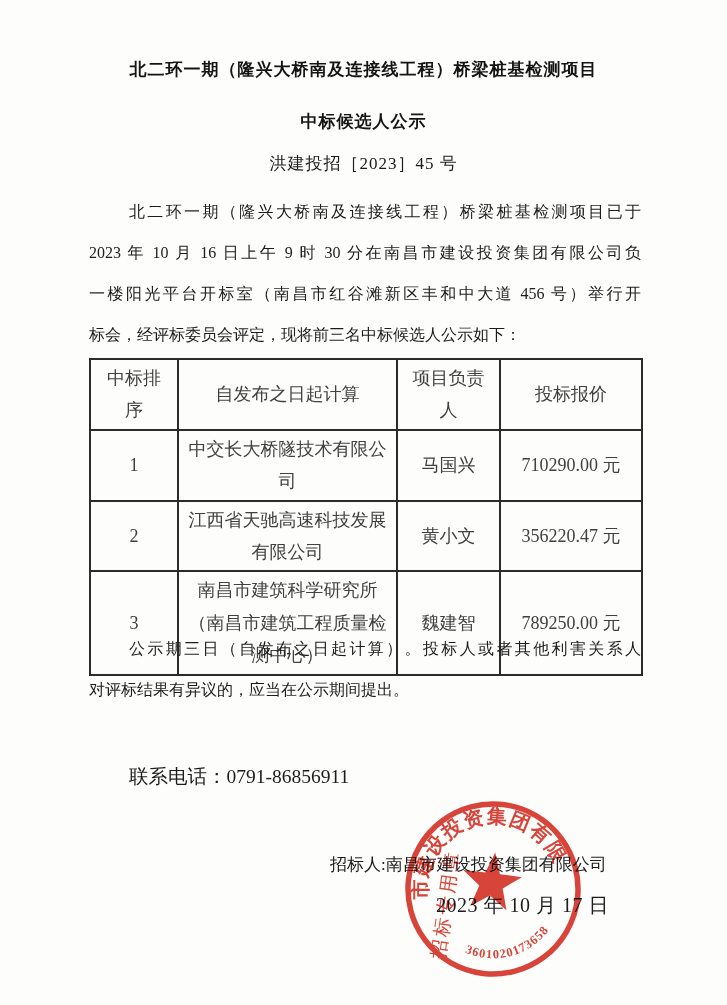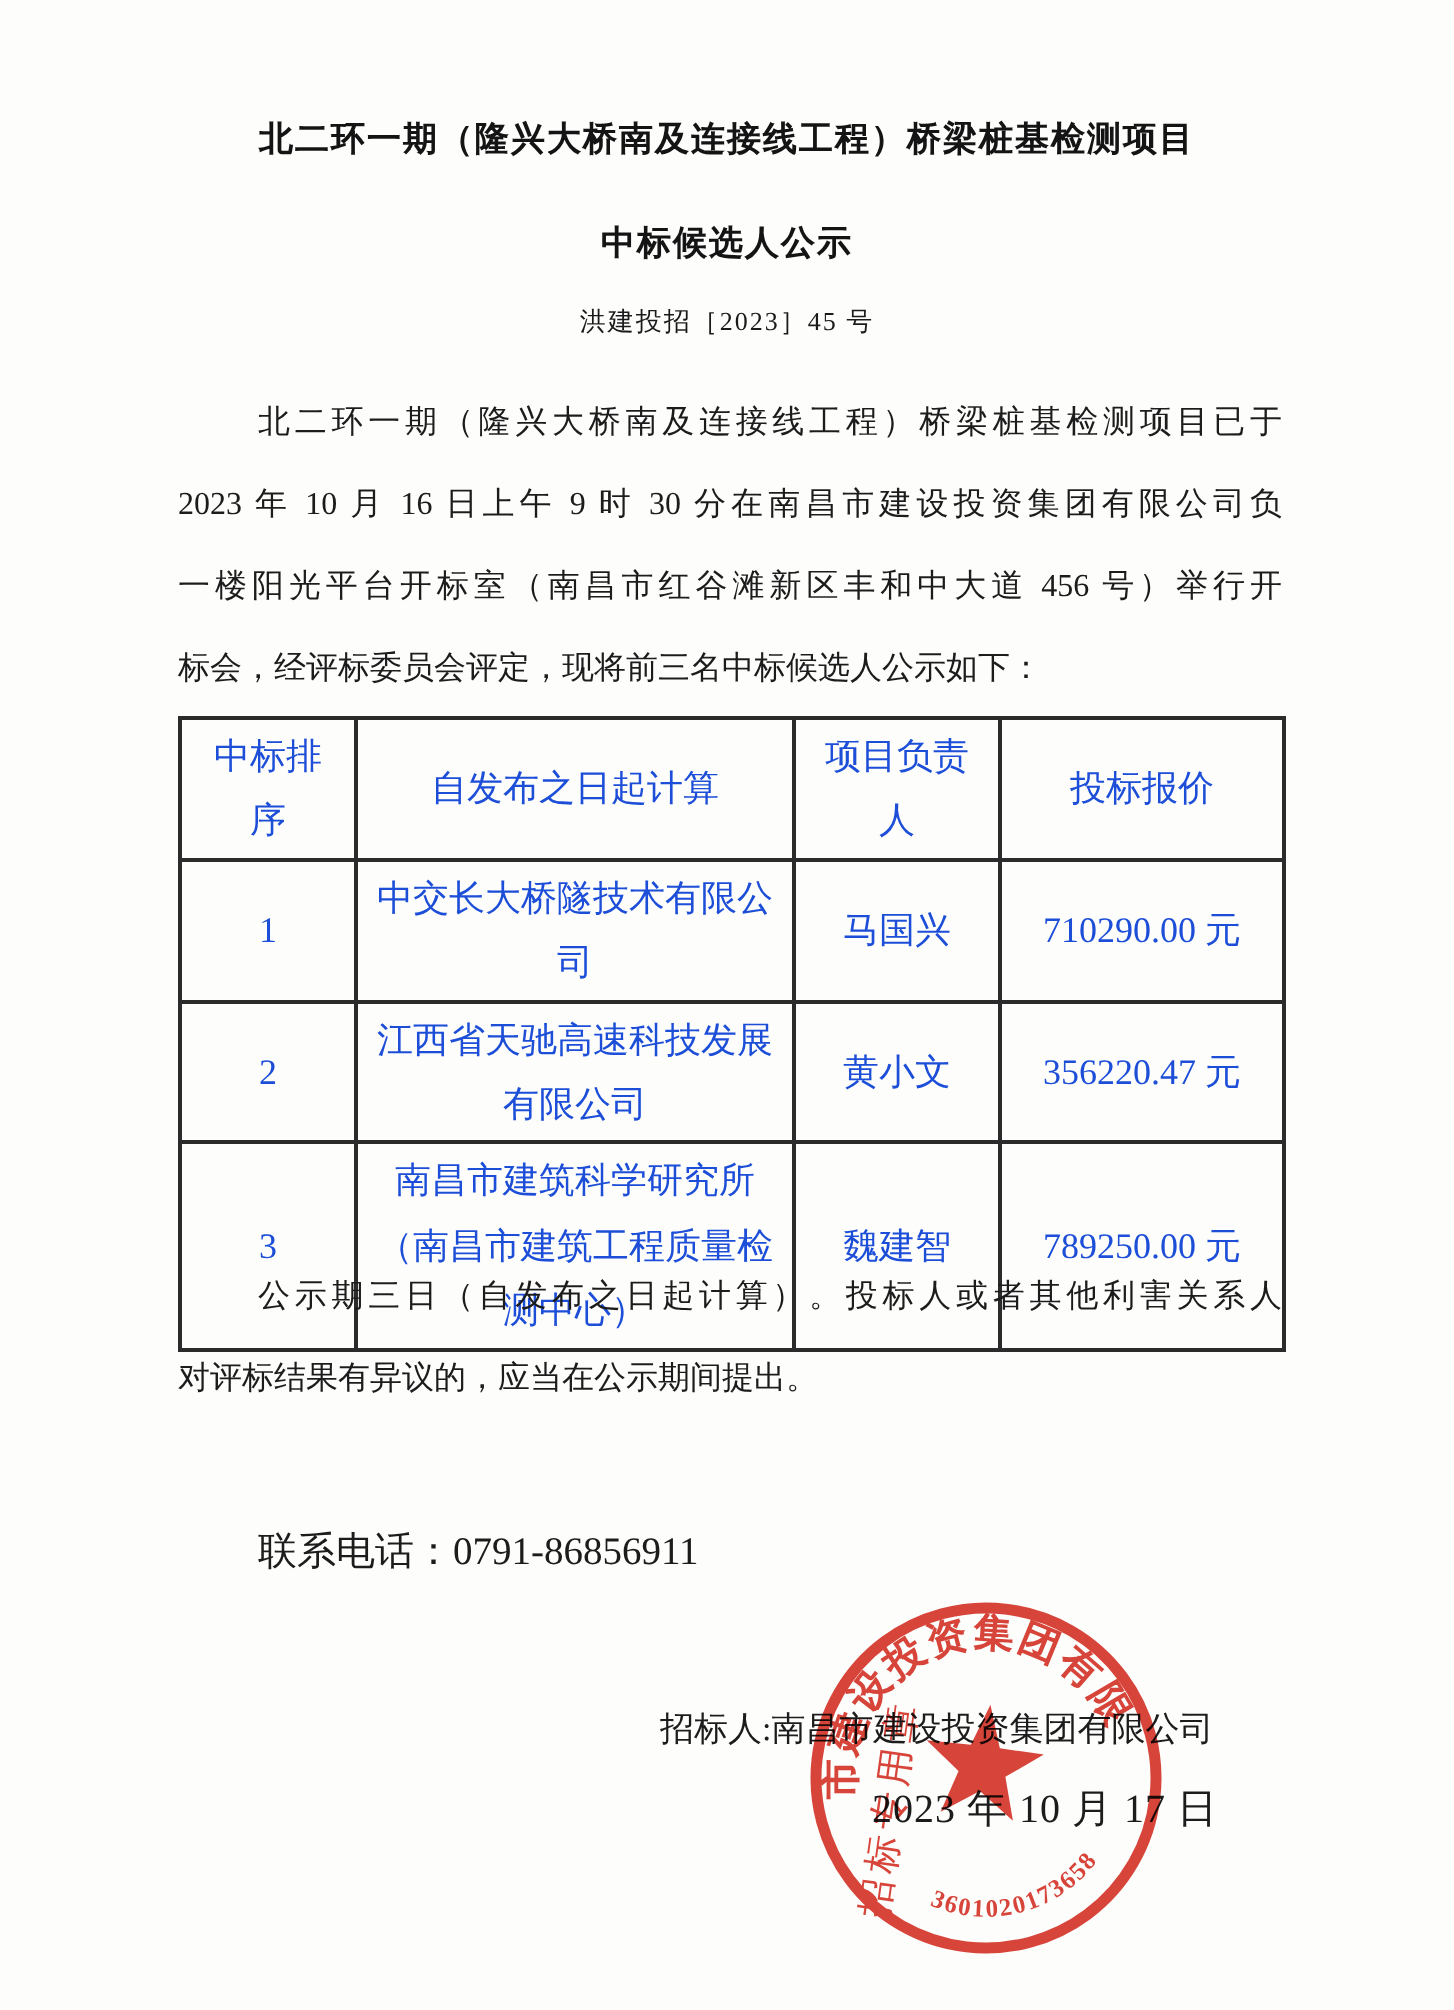--- a/index.html
+++ b/index.html
@@ -18,21 +18,21 @@
     text-align:center;
     font-size:17px; font-weight:bold;
     letter-spacing:1px;
     color:#141414;
   }
   #title1{ top:58px; }
   #title2{ top:110px; }
   .docnum{
     position:absolute; top:152px; left:0; width:727px;
     text-align:center;
-    font-size:13px; color:#1a1a1a;
+    font-size:17px; color:#1a1a1a;
     letter-spacing:1px;
   }
   .para{ position:absolute; left:89px; width:552px; }
   #para1{ top:194px; }
   #para2{ top:631px; }
   .bline{
     height:41px; line-height:36px;
     font-size:16px;
     white-space:nowrap;
   }
@@ -51,21 +51,21 @@
   #contact{ top:756px; padding-left:40px; }
   #bidder{ left:330px; top:844px; width:330px; font-size:17px; }
   #sigdate{ left:436px; top:885px; width:260px; font-size:20px; letter-spacing:0.5px; }
 
   table.bid{
     position:absolute; top:358px; left:89px;
     width:552px;
     border-collapse:collapse;
     table-layout:fixed;
     font-size:18px;
-    color:#1d4ed8;
+    color:#404040;
   }
   table.bid th, table.bid td{
     border:2px solid #2b2b2b;
     text-align:center;
     vertical-align:middle;
     font-weight:normal;
     padding:2px 8px;
     line-height:1.8;
   }
   tr.hrow{ height:62px; }

